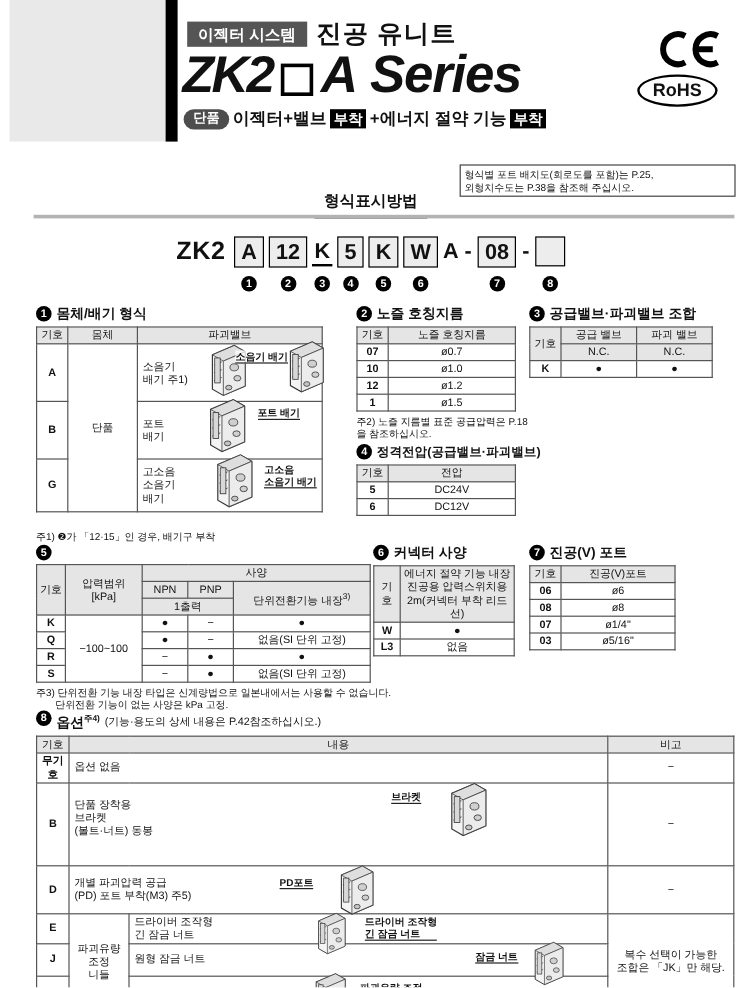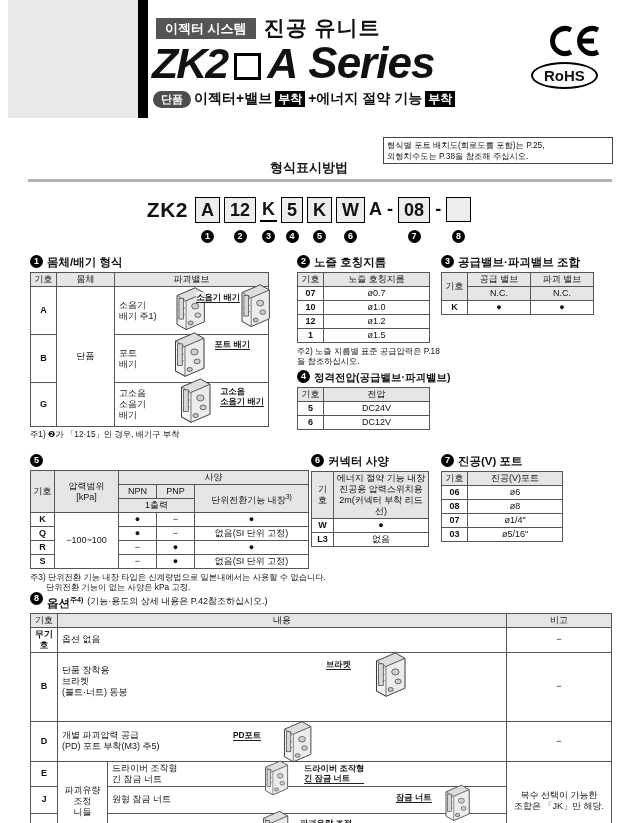--- a/index.html
+++ b/index.html
@@ -239,21 +239,21 @@
 배기</span>
           <svg class="dev" style="left:58px;top:-8px" width="44" height="54">
                 <use href="#devsym"></use>
               </svg>
           <span class="lbl ml" style="right:4px;top:3px">고소음
 소음기 배기</span>
         </td>
       </tr>
     </tbody>
       </table>
-    <div class="note" style="margin-top:2px">주1) ❷가 「12·15」인 경우, 배기구 부착</div>
+    <div class="note" style="margin-top:15px">주1) ❷가 「12·15」인 경우, 배기구 부착</div>
   </div>
 
   <div class="abs" style="left:297px;top:255px">
     <div class="sec">
         <span class="numc">2</span>
         <span class="t">노즐 호칭지름</span>
       </div>
     <table class="tbl" style="width:133px;margin-top:3px">
       <colgroup>
           <col style="width:26px">

